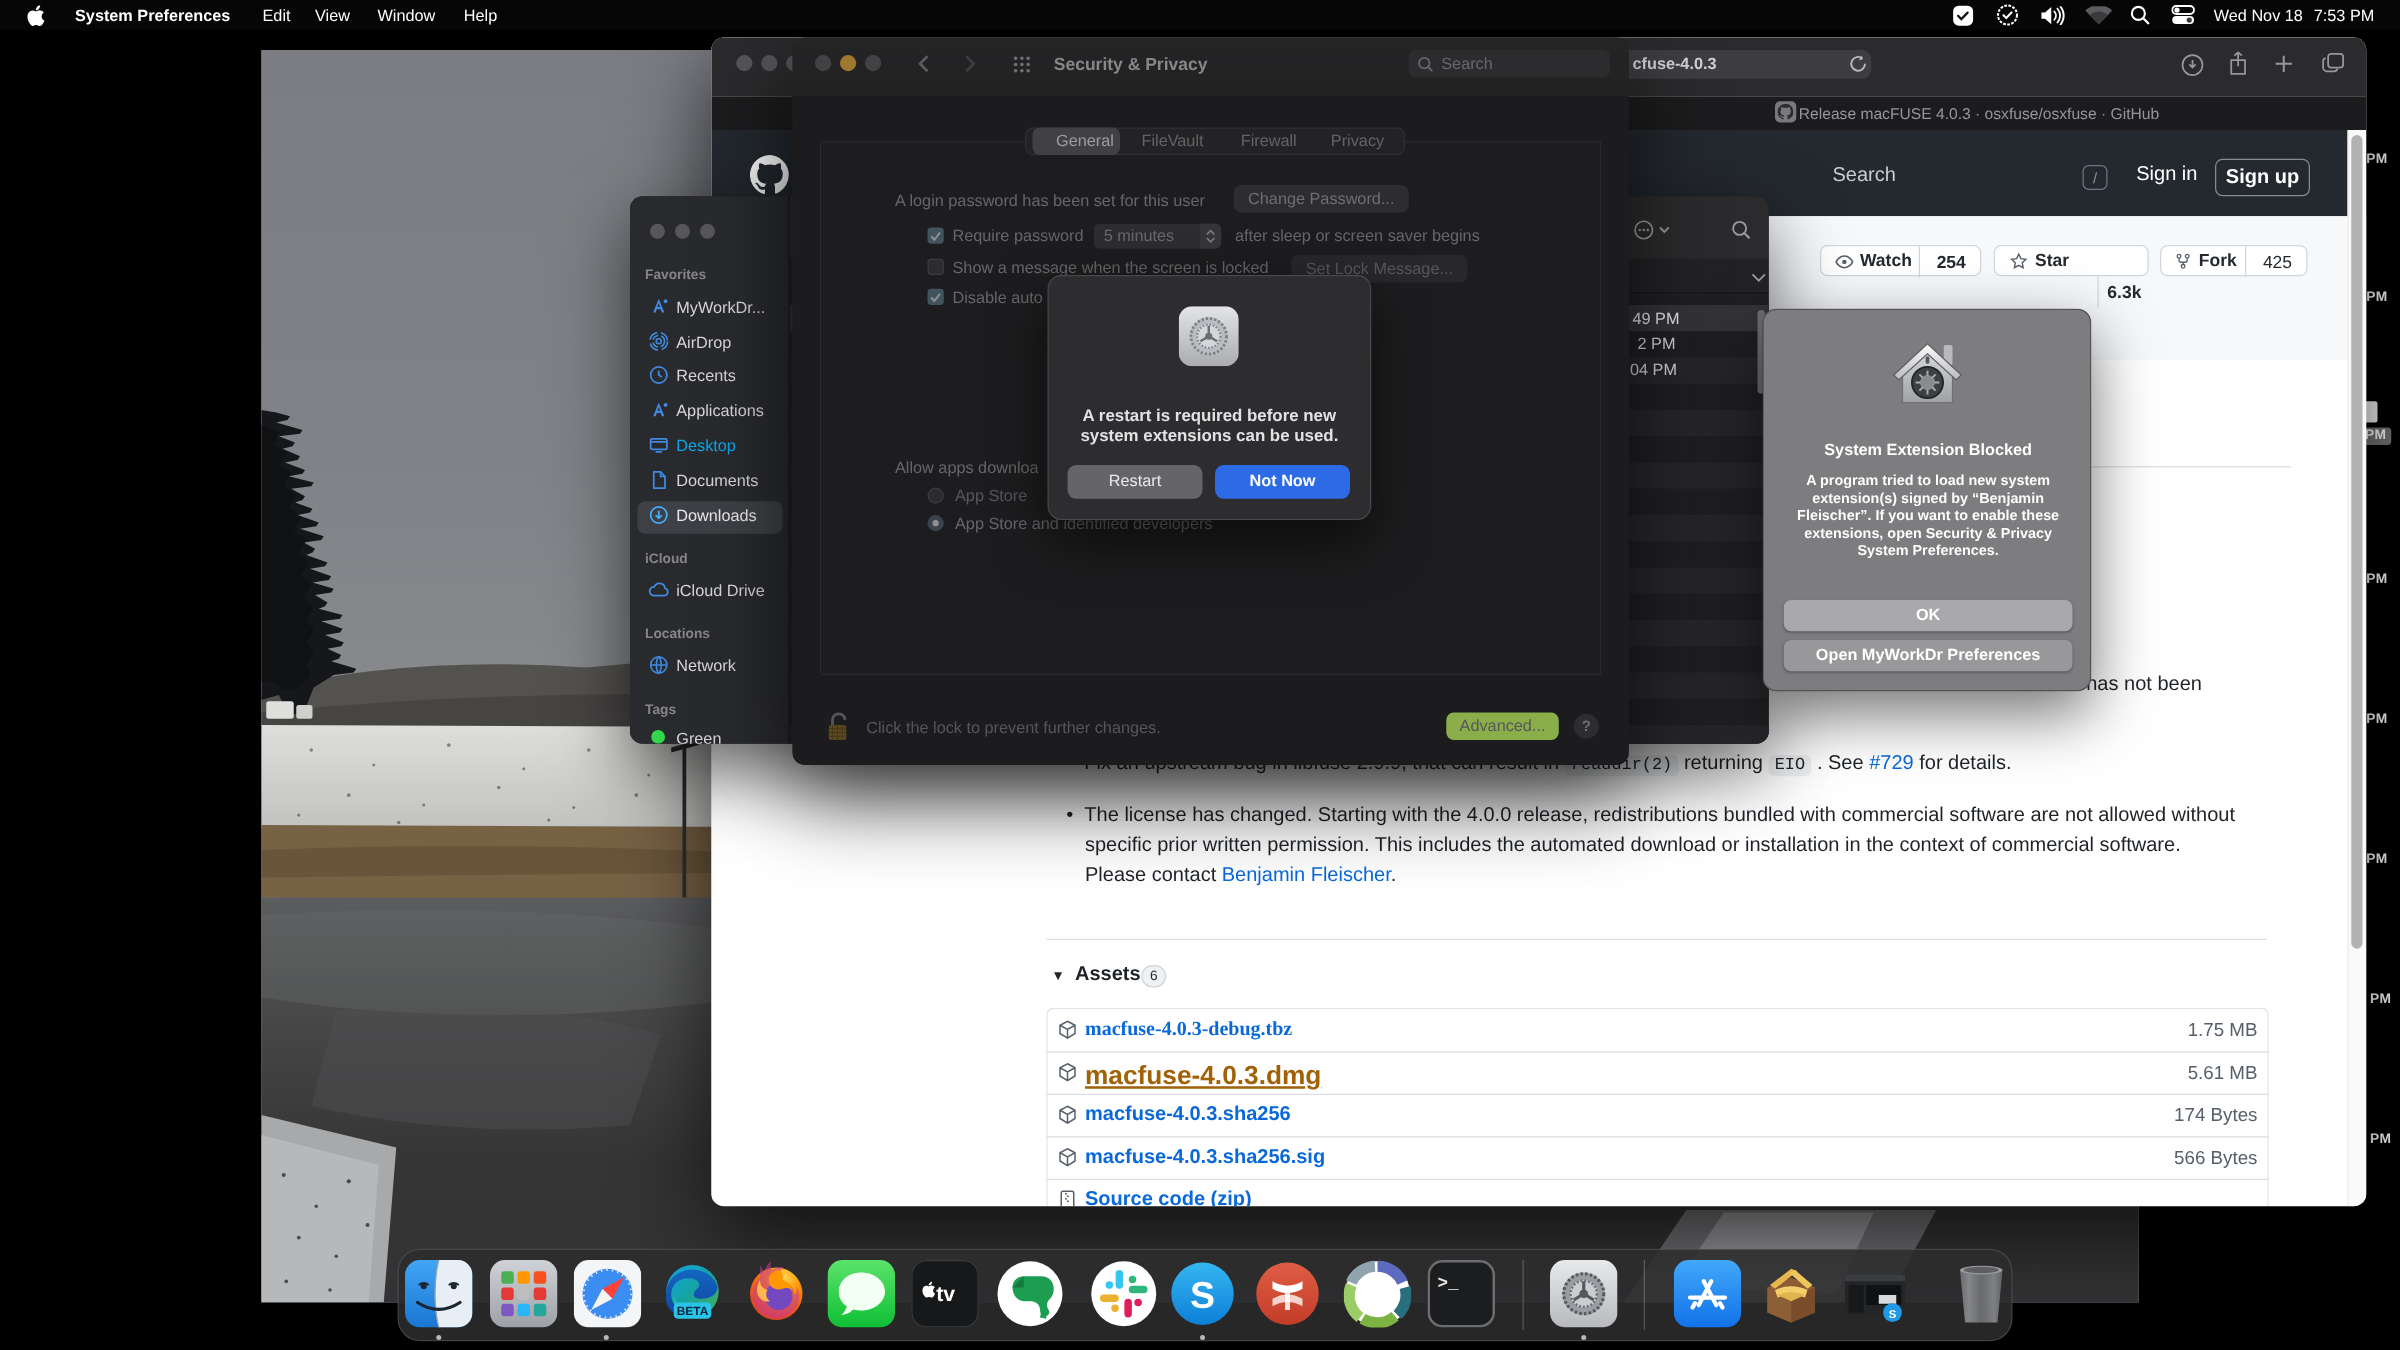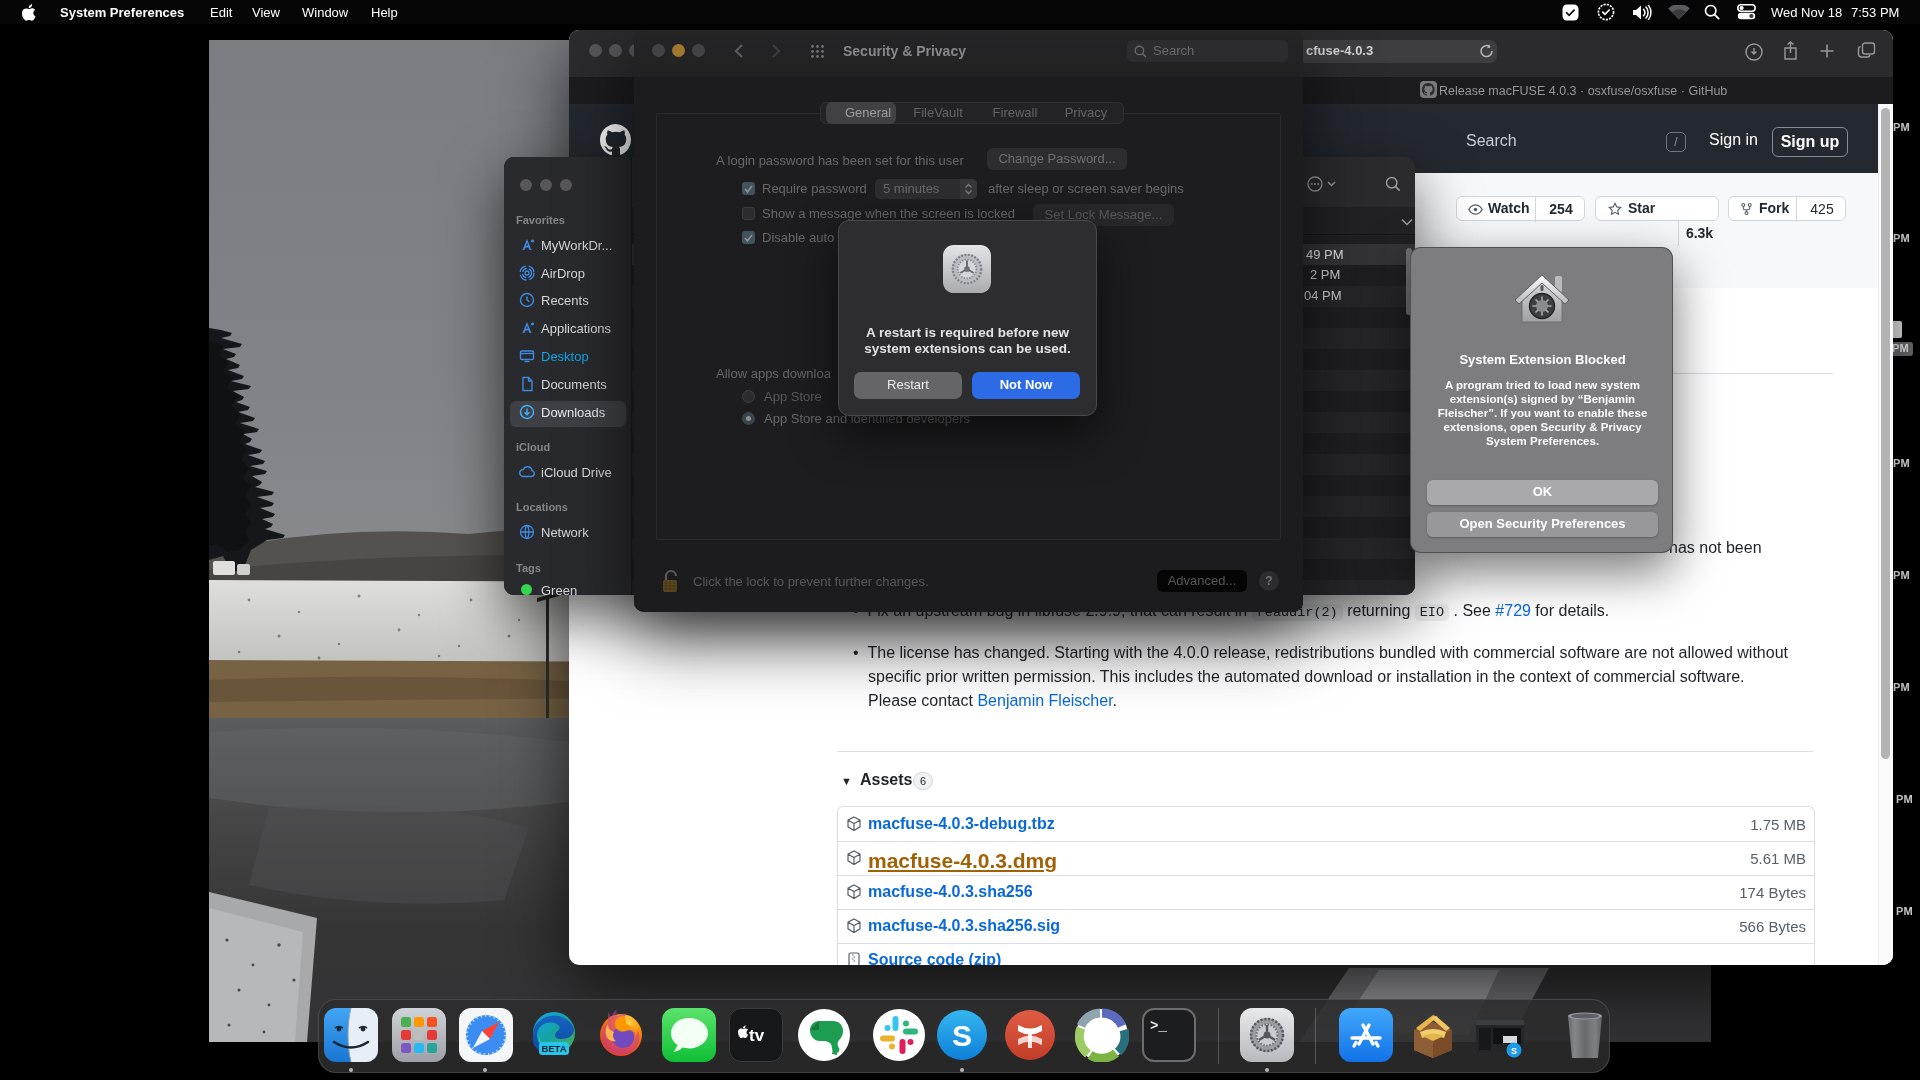--- a/index.html
+++ b/index.html
@@ -198,21 +198,21 @@
     <svg class="abs" style="left:277px;top:854px" width="16" height="16" viewBox="0 0 16 16">
         <path d="M8 1l6 3.2v6.6L8 14.5 2 10.8V4.2z M2 4.2l6 3.3 6-3.3 M8 7.5v7" fill="none" stroke="#57606a" stroke-width="1.2"></path>
       </svg>
     <svg class="abs" style="left:277px;top:888px" width="16" height="16" viewBox="0 0 16 16">
         <path d="M8 1l6 3.2v6.6L8 14.5 2 10.8V4.2z M2 4.2l6 3.3 6-3.3 M8 7.5v7" fill="none" stroke="#57606a" stroke-width="1.2"></path>
       </svg>
     <svg class="abs" style="left:277px;top:922px" width="16" height="16" viewBox="0 0 16 16">
         <rect x="3" y="1" width="10" height="14" rx="1.5" fill="none" stroke="#57606a" stroke-width="1.2"></rect>
         <path d="M6 3h1.5M7.5 5H9M6 7h1.5M7.5 9H9" stroke="#57606a" stroke-width="1.2"></path>
       </svg>
-    <div class="abs" style="left:299px;top:785px;color:#0969da;font-size:16px;font-weight:bold;">macfuse-4.0.3-debug.tbz</div>
+    <div class="abs" style="left:299px;top:785px;color:#0969da;font-size:16px;font-weight:bold;font-family:Liberation Serif, serif;">macfuse-4.0.3-debug.tbz</div>
     <div class="abs" style="left:299px;top:819px;color:#a16207;font-size:21px;font-weight:bold;text-decoration:underline;">macfuse-4.0.3.dmg</div>
     <div class="abs" style="left:299px;top:853px;color:#0969da;font-size:16px;font-weight:bold;">macfuse-4.0.3.sha256</div>
     <div class="abs" style="left:299px;top:887px;color:#0969da;font-size:16px;font-weight:bold;">macfuse-4.0.3.sha256.sig</div>
     <div class="abs" style="left:299px;top:921px;color:#0969da;font-size:16px;font-weight:bold;">Source code (zip)</div>
     <div class="abs" style="left:1037px;top:786px;width:200px;text-align:right;color:#57606a;font-size:15px;">1.75 MB</div>
     <div class="abs" style="left:1037px;top:820px;width:200px;text-align:right;color:#57606a;font-size:15px;">5.61 MB</div>
     <div class="abs" style="left:1037px;top:854px;width:200px;text-align:right;color:#57606a;font-size:15px;">174 Bytes</div>
     <div class="abs" style="left:1037px;top:888px;width:200px;text-align:right;color:#57606a;font-size:15px;">566 Bytes</div>
 
     <div class="abs" style="left:1309px;top:74px;width:15px;height:861px;background:#fafafa;border-left:1px solid #ececec;"></div>
@@ -386,21 +386,21 @@
 
     <svg class="abs" style="left:26px;top:538px" width="22" height="26" viewBox="0 0 22 26">
         <path d="M6 12 V8 a5 5 0 0 1 10 0" fill="none" stroke="#76767a" stroke-width="2.2"></path>
         <rect x="3" y="12" width="14" height="12" rx="2" fill="#7d6126"></rect>
         <g stroke="#5d481c" stroke-width="0.8">
           <path d="M3 15h14M3 18h14M3 21h14"></path>
           <path d="M6 12v12M10 12v12M14 12v12"></path>
         </g>
       </svg>
     <div class="abs" style="left:59px;top:544px;color:#757579;font-size:13px;">Click the lock to prevent further changes.</div>
-    <div class="abs" style="left:523px;top:540px;width:90px;height:22px;background:#000000;border-radius:6px;color:#76767a;font-size:13px;text-align:center;line-height:21px;">Advanced...</div>
+    <div class="abs" style="left:523px;top:540px;width:90px;height:22px;background:#bef264;border-radius:6px;color:#76767a;font-size:13px;text-align:center;line-height:21px;">Advanced...</div>
     <div class="abs" style="left:625px;top:541px;width:20px;height:20px;border-radius:50%;background:#3a3a3e;color:#9a9a9e;font-size:12px;font-weight:bold;text-align:center;line-height:20px;">?</div>
     <div class="abs" style="left:0;top:0;width:669px;height:582px;background:rgba(16,16,18,.30);"></div>
 
     <div class="abs" style="left:204px;top:190px;width:259px;height:196px;background:#2d2d2f;border:1px solid #48484b;border-radius:11px;box-shadow:0 18px 45px rgba(0,0,0,.6);"></div>
     <svg class="abs" style="left:309px;top:215px" width="48" height="48" viewBox="0 0 54 54">
         <defs>
           <linearGradient id="sp2" x1="0" y1="0" x2="0" y2="1">
             <stop offset="0" stop-color="#e4e5e7"></stop>
             <stop offset="1" stop-color="#a9abaf"></stop>
           </linearGradient>
@@ -436,21 +436,21 @@
       <circle cx="31" cy="38" r="12.5" fill="none" stroke="#212325" stroke-width="1.4"></circle>
       <circle cx="31" cy="38" r="6" fill="#898b8f"></circle>
       <g stroke="#a9abaf" stroke-width="1.6">
           <path d="M31 28.5v4M31 43.5v4M21.5 38h4M36.5 38h4M24.5 31.5l2.8 2.8M34.7 41.7l2.8 2.8M37.5 31.5l-2.8 2.8M27.3 41.7l-2.8 2.8"></path>
         </g>
       <rect x="29.5" y="17" width="3" height="6" rx="1.5" fill="#55575a"></rect>
     </svg>
     <div class="abs" style="left:0;top:104px;width:263px;text-align:center;color:#fff;font-size:13px;font-weight:bold;">System Extension Blocked</div>
     <div class="abs" style="left:24px;top:130px;width:215px;text-align:center;color:#fdfdfd;font-size:11.5px;font-weight:bold;line-height:14px;">A program tried to load new system extension(s) signed by “Benjamin Fleischer”. If you want to enable these extensions, open Security &amp; Privacy System Preferences.</div>
     <div class="abs" style="left:16px;top:232px;width:231px;height:25px;background:#a9a9ac;border-radius:6px;color:#fff;font-size:13px;font-weight:bold;text-align:center;line-height:24px;box-shadow:0 1px 2px rgba(0,0,0,.25);">OK</div>
-    <div class="abs" style="left:16px;top:264px;width:231px;height:25px;background:#98989b;border-radius:6px;color:#fff;font-size:13px;font-weight:bold;text-align:center;line-height:24px;box-shadow:0 1px 2px rgba(0,0,0,.25);">Open Security Preferences</div>
+    <div class="abs" style="left:16px;top:264px;width:231px;height:25px;background:#98989b;border-radius:6px;color:#fff;font-size:13px;font-weight:bold;text-align:center;line-height:24px;box-shadow:0 1px 2px rgba(0,0,0,.25);">Open MyWorkDr Preferences</div>
   </div>
   <div class="pmlab" style="top:121px;">PM</div>
   <div class="pmlab" style="top:232px;">PM</div>
   <div class="abs" style="left:1888px;top:321px;width:14px;height:17px;background:#f4f4f4;border-radius:2px;z-index:2;"></div>
   <div class="pmlab" style="left:1889px;top:342px;background:#747476;border-radius:3px;padding:0 4px 2px 3px;">PM</div>
   <div class="pmlab" style="top:457px;">PM</div>
   <div class="pmlab" style="top:569px;">PM</div>
   <div class="pmlab" style="top:681px;">PM</div>
   <div class="pmlab" style="left:1896px;top:793px;">PM</div>
   <div class="pmlab" style="left:1896px;top:905px;">PM</div>

